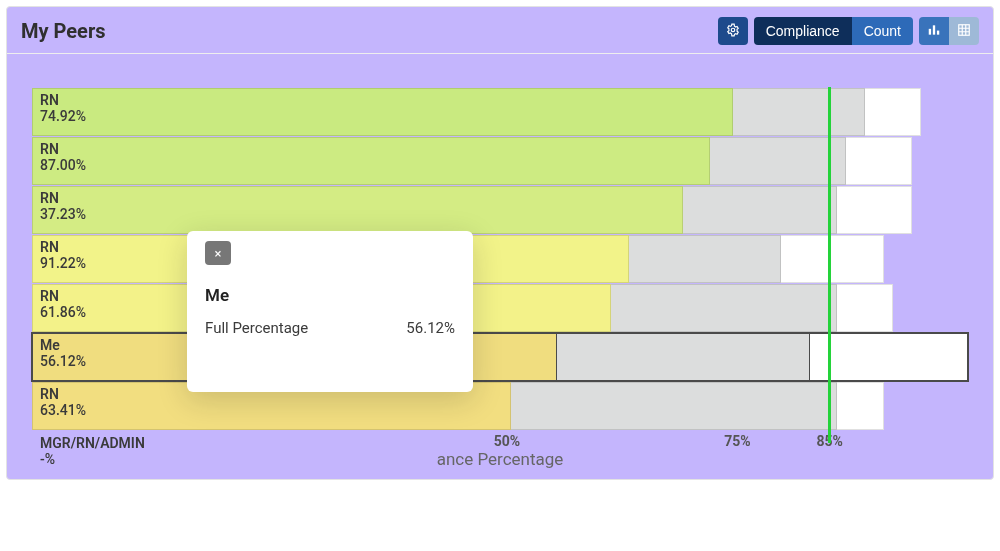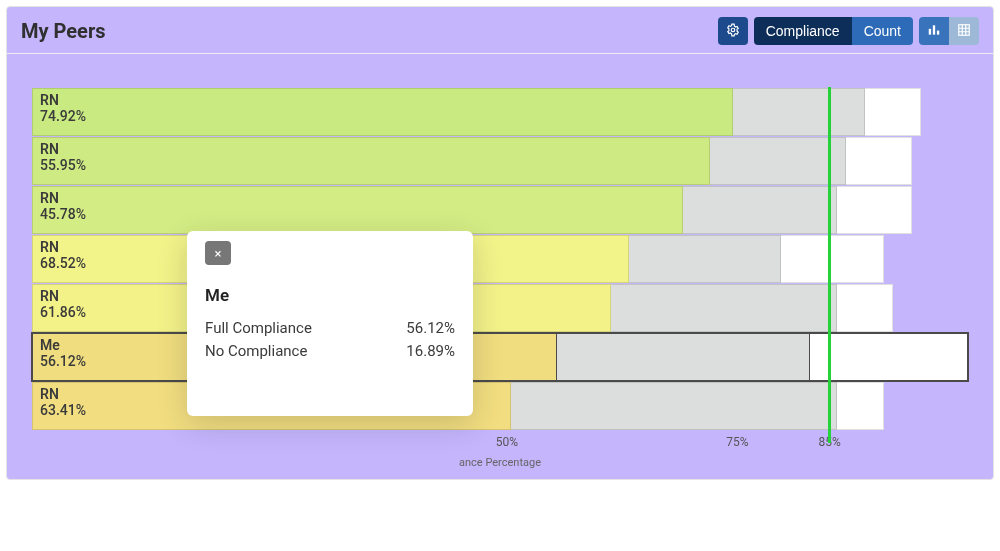--- a/index.html
+++ b/index.html
@@ -92,26 +92,26 @@
 
   .goal-line {
     position: absolute; top: 0; bottom: -14px;
     width: 3px; background: #24d33a;
     z-index: 5;
   }
 
   .axis {
     position: absolute; left: 39px; right: 25px; bottom: 30px;
     height: 20px;
-    color: #555; font-size: 12px;
+    color: #555; font-size: 14px; font-weight: bold;
   }
   .tick { position: absolute; transform: translateX(-50%); bottom: 0; }
   .axis-label {
     position: absolute; left: 50%; transform: translateX(-50%);
-    bottom: 10px; font-size: 11px; color: #666; margin-top: 36px;
+    bottom: 10px; font-size: 17px; color: #666; margin-top: 36px;
   }
 
   .tooltip {
     position: absolute;
     left: 180px; top: 224px;
     width: 286px;
     background: #fff;
     border-radius: 6px;
     box-shadow: 0 8px 30px rgba(30,30,30,0.18);
     z-index: 20;
@@ -180,51 +180,54 @@
         <div class="row">
           <div class="bar bg" style="width: 95%;"></div>
           <div class="bar part" style="width: 89%;"></div>
           <div class="bar full" style="width: 74.92%; background: rgb(201, 234, 128);"></div>
           <div class="bar-label"><span>RN</span><span class="pct">74.92%</span></div>
         </div>
         <div class="row">
           <div class="bar bg" style="width: 94%;"></div>
           <div class="bar part" style="width: 87%;"></div>
           <div class="bar full" style="width: 72.44%; background: rgb(205, 235, 130);"></div>
-          <div class="bar-label"><span>RN</span><span class="pct">55.95%</span></div>
+          <div class="bar-label"><span>RN</span><span class="pct">87.00%</span></div>
         </div>
         <div class="row">
           <div class="bar bg" style="width: 94%;"></div>
           <div class="bar part" style="width: 86%;"></div>
           <div class="bar full" style="width: 69.54%; background: rgb(212, 236, 132);"></div>
-          <div class="bar-label"><span>RN</span><span class="pct">45.78%</span></div>
+          <div class="bar-label"><span>RN</span><span class="pct">37.23%</span></div>
         </div>
         <div class="row">
           <div class="bar bg" style="width: 91%;"></div>
           <div class="bar part" style="width: 80%;"></div>
           <div class="bar full" style="width: 63.73%; background: rgb(242, 243, 137);"></div>
-          <div class="bar-label"><span>RN</span><span class="pct">68.52%</span></div>
+          <div class="bar-label"><span>RN</span><span class="pct">91.22%</span></div>
         </div>
         <div class="row">
           <div class="bar bg" style="width: 92%;"></div>
           <div class="bar part" style="width: 86%;"></div>
           <div class="bar full" style="width: 61.86%; background: rgb(243, 242, 137);"></div>
           <div class="bar-label"><span>RN</span><span class="pct">61.86%</span></div>
         </div>
         <div class="row me">
           <div class="bar bg" style="width: 100%;"></div>
           <div class="bar part" style="width: 83.12%;"></div>
           <div class="bar full" style="width: 56.12%; background: rgb(240, 221, 127);"></div>
           <div class="bar-label"><span>Me</span><span class="pct">56.12%</span></div>
         </div>
         <div class="row">
           <div class="bar bg" style="width: 91%;"></div>
           <div class="bar part" style="width: 86%;"></div>
           <div class="bar full" style="width: 51.15%; background: rgb(242, 222, 128);"></div>
           <div class="bar-label"><span>RN</span><span class="pct">63.41%</span></div>
+        </div>
+        <div class="row">
+          <div class="bar-label"><span>MGR/RN/ADMIN</span><span class="pct">-%</span></div>
         </div>
       </div>
     <div class="goal-line" id="goal" style="left: 85%;"></div>
   </div>
 
   <div class="axis">
     <div id="ticks">
         <div class="tick" style="left: 50%;">50%</div>
         <div class="tick" style="left: 75%;">75%</div>
         <div class="tick" style="left: 85%;">85%</div>
@@ -232,24 +235,20 @@
   </div>
   <div class="axis-label">ance Percentage</div>
 
   <div class="tooltip">
     <div class="tt-close">
       <span>×</span>
     </div>
     <div class="tt-title">Me</div>
     <div id="tt-rows">
         <div class="tt-row">
-          <span>Full Compliance</span>
+          <span>Full Percentage</span>
           <span>56.12%</span>
         </div>
-        <div class="tt-row">
-          <span>No Compliance</span>
-          <span>16.89%</span>
-        </div>
       </div>
     <div class="tt-gap"></div>
   </div>
 
 </div>
 
 </body></html>

